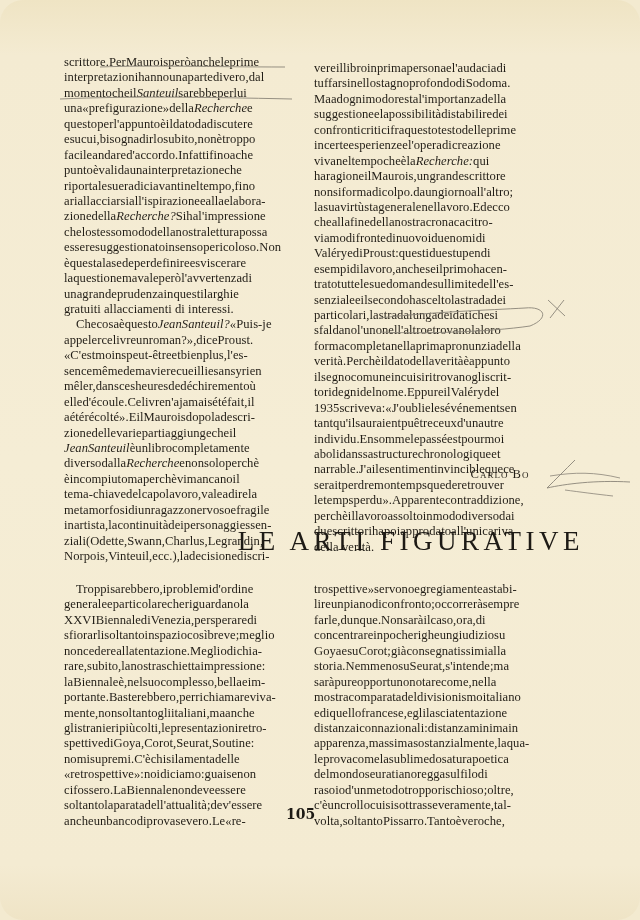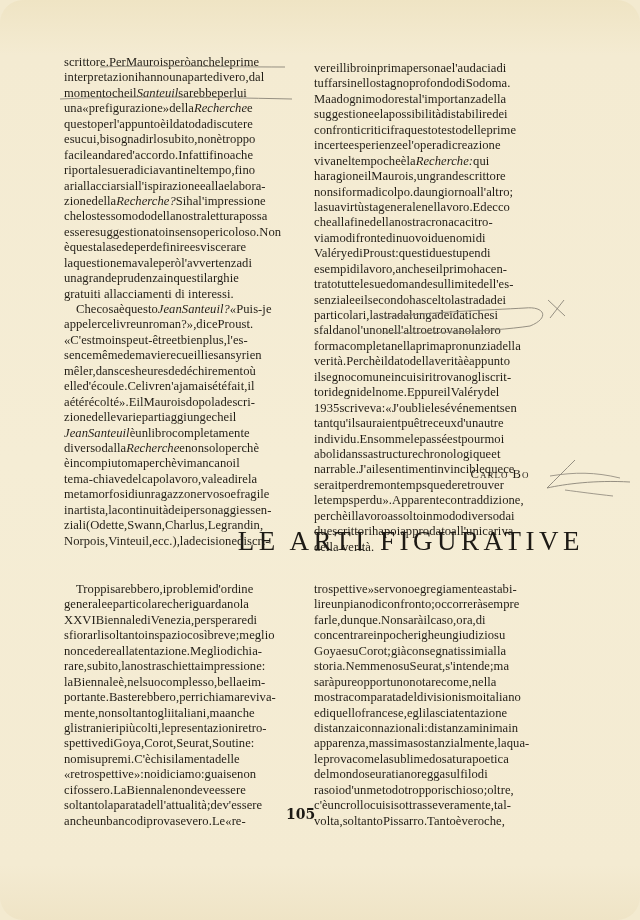--- a/index.html
+++ b/index.html
@@ -54,20 +54,21 @@
 <div class="page">
 
   <div class="col col-top-left" id="tl">
       <span class="line line-j"><span>scrittore.</span><span>Per</span><span>Maurois</span><span>però</span><span>anche</span><span>le</span><span>prime</span></span>
       <span class="line line-j"><span>interpretazioni</span><span>hanno</span><span>una</span><span>parte</span><span>di</span><span>vero,</span><span>dal</span></span>
       <span class="line line-j"><span>momento</span><span>che</span><span>il</span><span style="font-style: italic;">Santeuil</span><span>sarebbe</span><span>per</span><span>lui</span></span>
       <span class="line line-j"><span>una</span><span>«</span><span>prefigurazione</span><span>»</span><span>della</span><span style="font-style: italic;">Recherche</span><span>e</span></span>
       <span class="line line-j"><span>questo</span><span>per</span><span>l'appunto</span><span>è</span><span>il</span><span>dato</span><span>da</span><span>discutere</span></span>
       <span class="line line-j"><span>e</span><span>su</span><span>cui,</span><span>bisogna</span><span>dirlo</span><span>subito,</span><span>non</span><span>è</span><span>troppo</span></span>
       <span class="line line-j"><span>facile</span><span>andare</span><span>d'accordo.</span><span>Infatti</span><span>fino</span><span>a</span><span>che</span></span>
+      <span class="line line-j"><span>punto</span><span>è</span><span>valida</span><span>una</span><span>interpretazione</span><span>che</span></span>
       <span class="line line-j"><span>riporta</span><span>le</span><span>sue</span><span>radici</span><span>avanti</span><span>nel</span><span>tempo,</span><span>fino</span></span>
       <span class="line line-j"><span>a</span><span>riallacciarsi</span><span>all'ispirazione</span><span>e</span><span>alla</span><span>elabora-</span></span>
       <span class="line line-j"><span>zione</span><span>della</span><span style="font-style: italic;">Recherche?</span><span>Si</span><span>ha</span><span>l'impressione</span></span>
       <span class="line line-j"><span>che</span><span>lo</span><span>stesso</span><span>modo</span><span>della</span><span>nostra</span><span>lettura</span><span>possa</span></span>
       <span class="line line-j"><span>essere</span><span>suggestionato</span><span>in</span><span>senso</span><span>pericoloso.</span><span>Non</span></span>
       <span class="line line-j"><span>è</span><span>questa</span><span>la</span><span>sede</span><span>per</span><span>definire</span><span>e</span><span>sviscerare</span></span>
       <span class="line line-j"><span>la</span><span>questione</span><span>ma</span><span>vale</span><span>però</span><span>l'avvertenza</span><span>di</span></span>
       <span class="line line-j"><span>una</span><span>grande</span><span>prudenza</span><span>in</span><span>questi</span><span>larghi</span><span>e</span></span>
       <span class="line last"><span>gratuiti</span> <span>allacciamenti</span> <span>di</span> <span>interessi.</span></span>
       <span class="line line-j" style="padding-left: 12px;"><span>Che</span><span>cosa</span><span>è</span><span>questo</span><span style="font-style: italic;">Jean</span><span style="font-style: italic;">Santeuil?</span><span>«</span><span>Puis-je</span></span>

